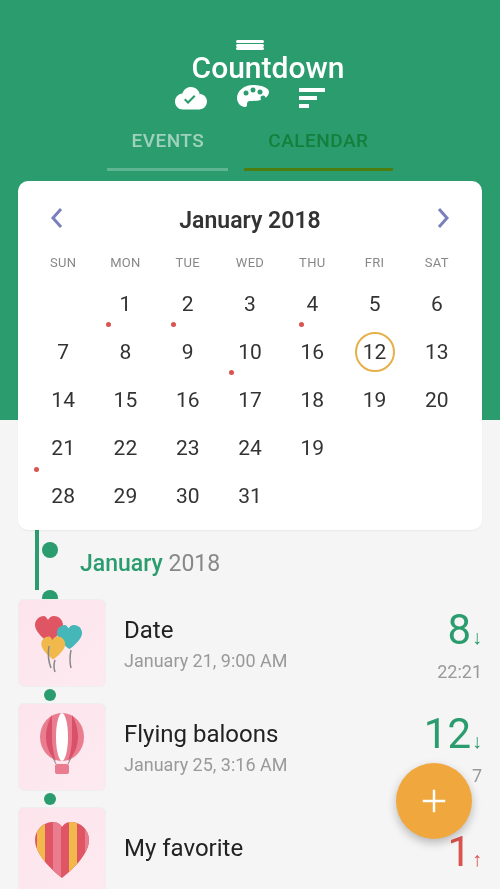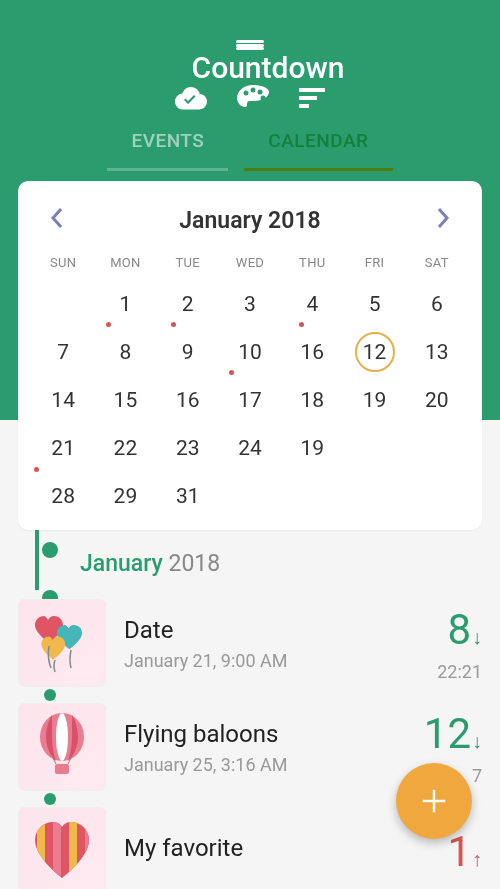--- a/index.html
+++ b/index.html
@@ -363,20 +363,23 @@
         <div class="day">
           <div class="num">19</div>
         </div>
       </div>
       <div class="day-row">
         <div class="day">
           <div class="num">28</div>
         </div>
         <div class="day">
           <div class="num">29</div>
+        </div>
+        <div class="day">
+          <div class="num">30</div>
         </div>
         <div class="day">
           <div class="num">31</div>
         </div>
         <div class="day"></div>
         <div class="day"></div>
         <div class="day"></div>
       </div>
     </div>
 </div>

